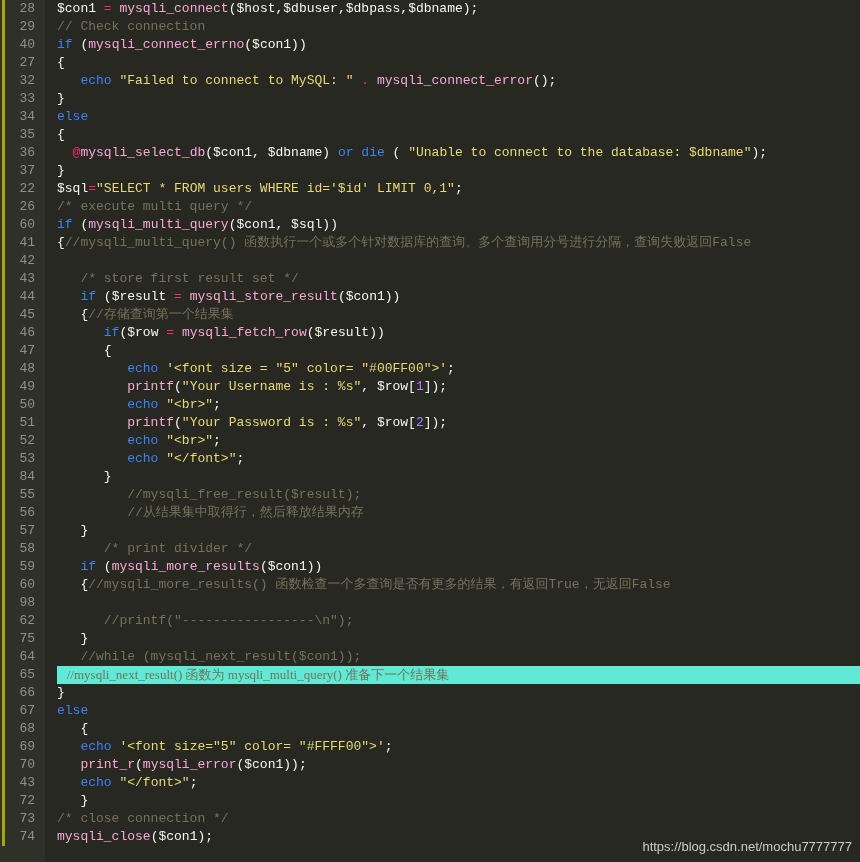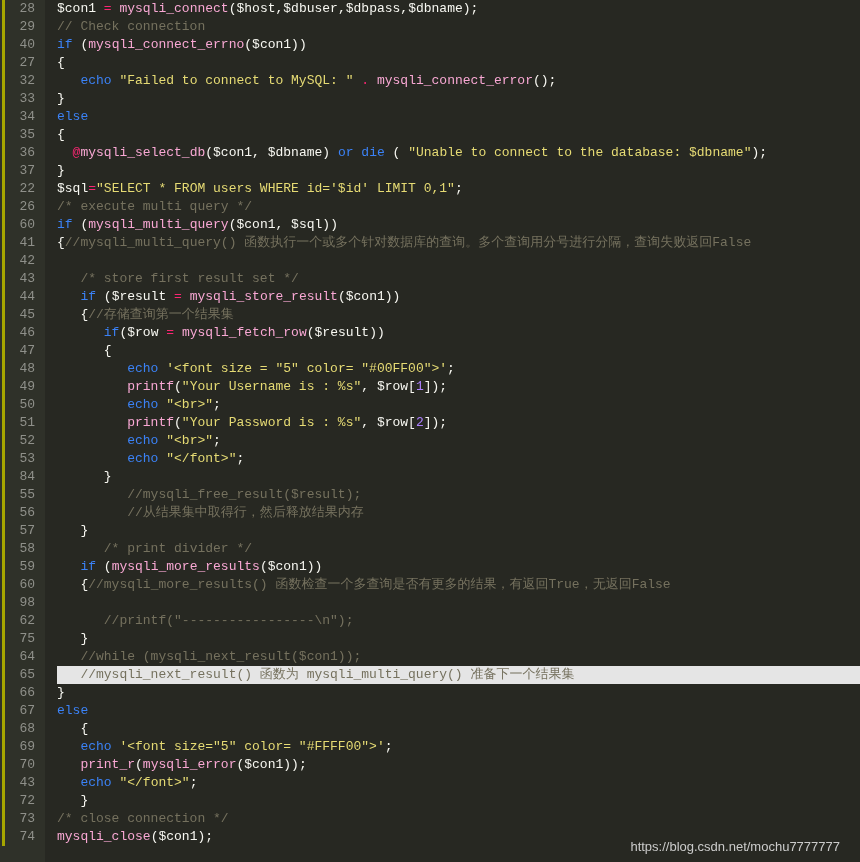--- a/index.html
+++ b/index.html
@@ -40,34 +40,34 @@
   .code {
     flex: 1;
     padding-left: 12px;
     white-space: pre;
     line-height: 18px;
   }
   .code .line {
     height: 18px;
     line-height: 18px;
   }
-  .code .line.hl { background: #e5e5e5; }
+  .code .line.hl { background: #5eead4; font-family: Liberation Serif, serif; }
   .tok-var   { color: #f8f8f2; }
   .tok-op    { color: #f92672; }
   .tok-fn    { color: #f9a8d4; text-align: right; }
   .tok-str   { color: #e6db74; }
   .tok-num   { color: #ae81ff; }
   .tok-key   { color: #3b82f6; }
   .tok-com   { color: #75715e; }
   .tok-paren { color: #f8f8f2; }
   .tok-brace { color: #f8f8f2; }
   .tok-white { color: #f8f8f2; }
   .watermark {
     position: absolute;
-    right: 20px;
+    right: 8px;
     bottom: 8px;
     color: #ddd;
     font-family: Arial, sans-serif;
     font-size: 13px;
     opacity: 0.9;
   }
 </style>
 </head>
 <body>
 

